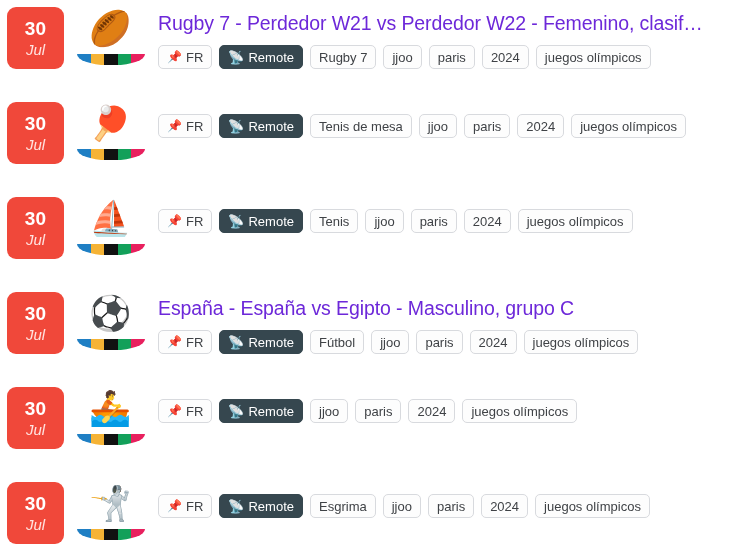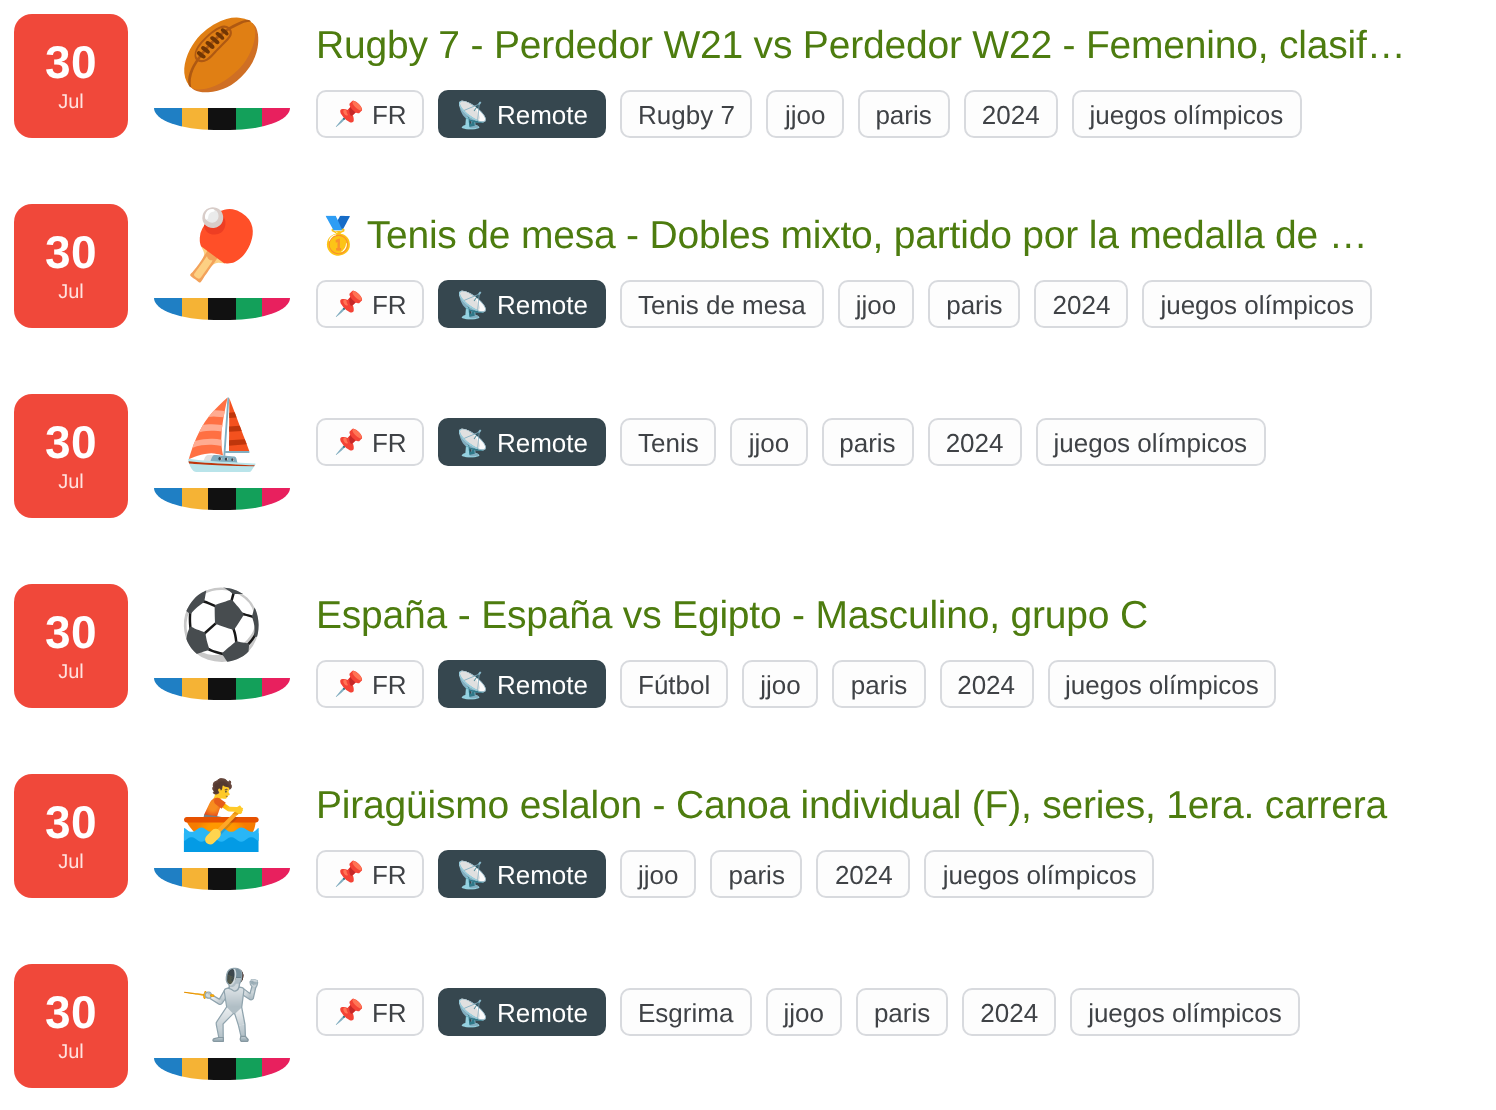--- a/index.html
+++ b/index.html
@@ -40,30 +40,31 @@
     border-radius: 9px;
     color: #ffffff;
     display: flex;
     flex-direction: column;
     align-items: center;
     justify-content: center;
     line-height: 1;
     margin-top: 1px;
   }
   .date-day {
-    font-size: 23px;
+    font-size: 19px;
     font-weight: bold;
     letter-spacing: 0.2px;
     text-align: right;
   }
   .date-month {
-    font-size: 10px;
+    font-size: 15px;
     font-weight: normal;
     margin-top: 4px;
     color: #ffe3e0;
+    font-style: italic;
   }
 
   
   .sport-cell {
     flex: 0 0 94px;
     width: 94px;
     display: flex;
     flex-direction: column;
     align-items: center;
     padding-top: 2px;
@@ -92,21 +93,21 @@
 
   
   .event-main {
     flex: 1 1 auto;
     min-width: 0;
     padding-top: 4px;
     padding-right: 4px;
   }
   .event-title {
     font-size: 19.5px;
-    color: #4d7c0f;
+    color: #6d28d9;
     line-height: 26px;
     white-space: nowrap;
     overflow: hidden;
     text-overflow: clip;
     letter-spacing: -0.1px;
   }
   .title-medal {
     font-size: 18px;
     margin-right: 3px;
   }
@@ -199,23 +200,20 @@
       <span class="olympic-bar">
         <span class="ob-blue" style="background: rgb(31, 127, 196);"></span>
         <span class="ob-yellow" style="background: rgb(245, 179, 53);"></span>
         <span class="ob-black" style="background: rgb(17, 17, 17);"></span>
         <span class="ob-green" style="background: rgb(19, 160, 90);"></span>
         <span class="ob-red" style="background: rgb(232, 32, 94);"></span>
       </span>
     </div>
 
     <div class="event-main">
-      <div class="event-title">
-        <span class="title-medal">🥇</span><span class="title-text">Tenis de mesa - Dobles mixto, partido por la medalla de …</span>
-      </div>
       <div class="tag-strip">
         <span class="tag tag-country">
           <span class="t-emoji">📌</span>
             <span class="t-label">FR</span>
         </span>
         <span class="tag tag-remote" style="background: rgb(54, 71, 79); border-color: rgb(54, 71, 79);">
           <span class="t-emoji">📡</span>
             <span class="t-label">Remote</span>
         </span>
         <span class="tag tag-sport">Tenis de mesa</span>
@@ -313,23 +311,20 @@
       <span class="olympic-bar">
         <span class="ob-blue" style="background: rgb(31, 127, 196);"></span>
         <span class="ob-yellow" style="background: rgb(245, 179, 53);"></span>
         <span class="ob-black" style="background: rgb(17, 17, 17);"></span>
         <span class="ob-green" style="background: rgb(19, 160, 90);"></span>
         <span class="ob-red" style="background: rgb(232, 32, 94);"></span>
       </span>
     </div>
 
     <div class="event-main">
-      <div class="event-title">
-        <span class="title-text">Piragüismo eslalon - Canoa individual (F), series, 1era. carrera</span>
-      </div>
       <div class="tag-strip">
         <span class="tag tag-country">
           <span class="t-emoji">📌</span>
             <span class="t-label">FR</span>
         </span>
         <span class="tag tag-remote" style="background: rgb(54, 71, 79); border-color: rgb(54, 71, 79);">
           <span class="t-emoji">📡</span>
             <span class="t-label">Remote</span>
         </span>
       <span class="tag">jjoo</span>

